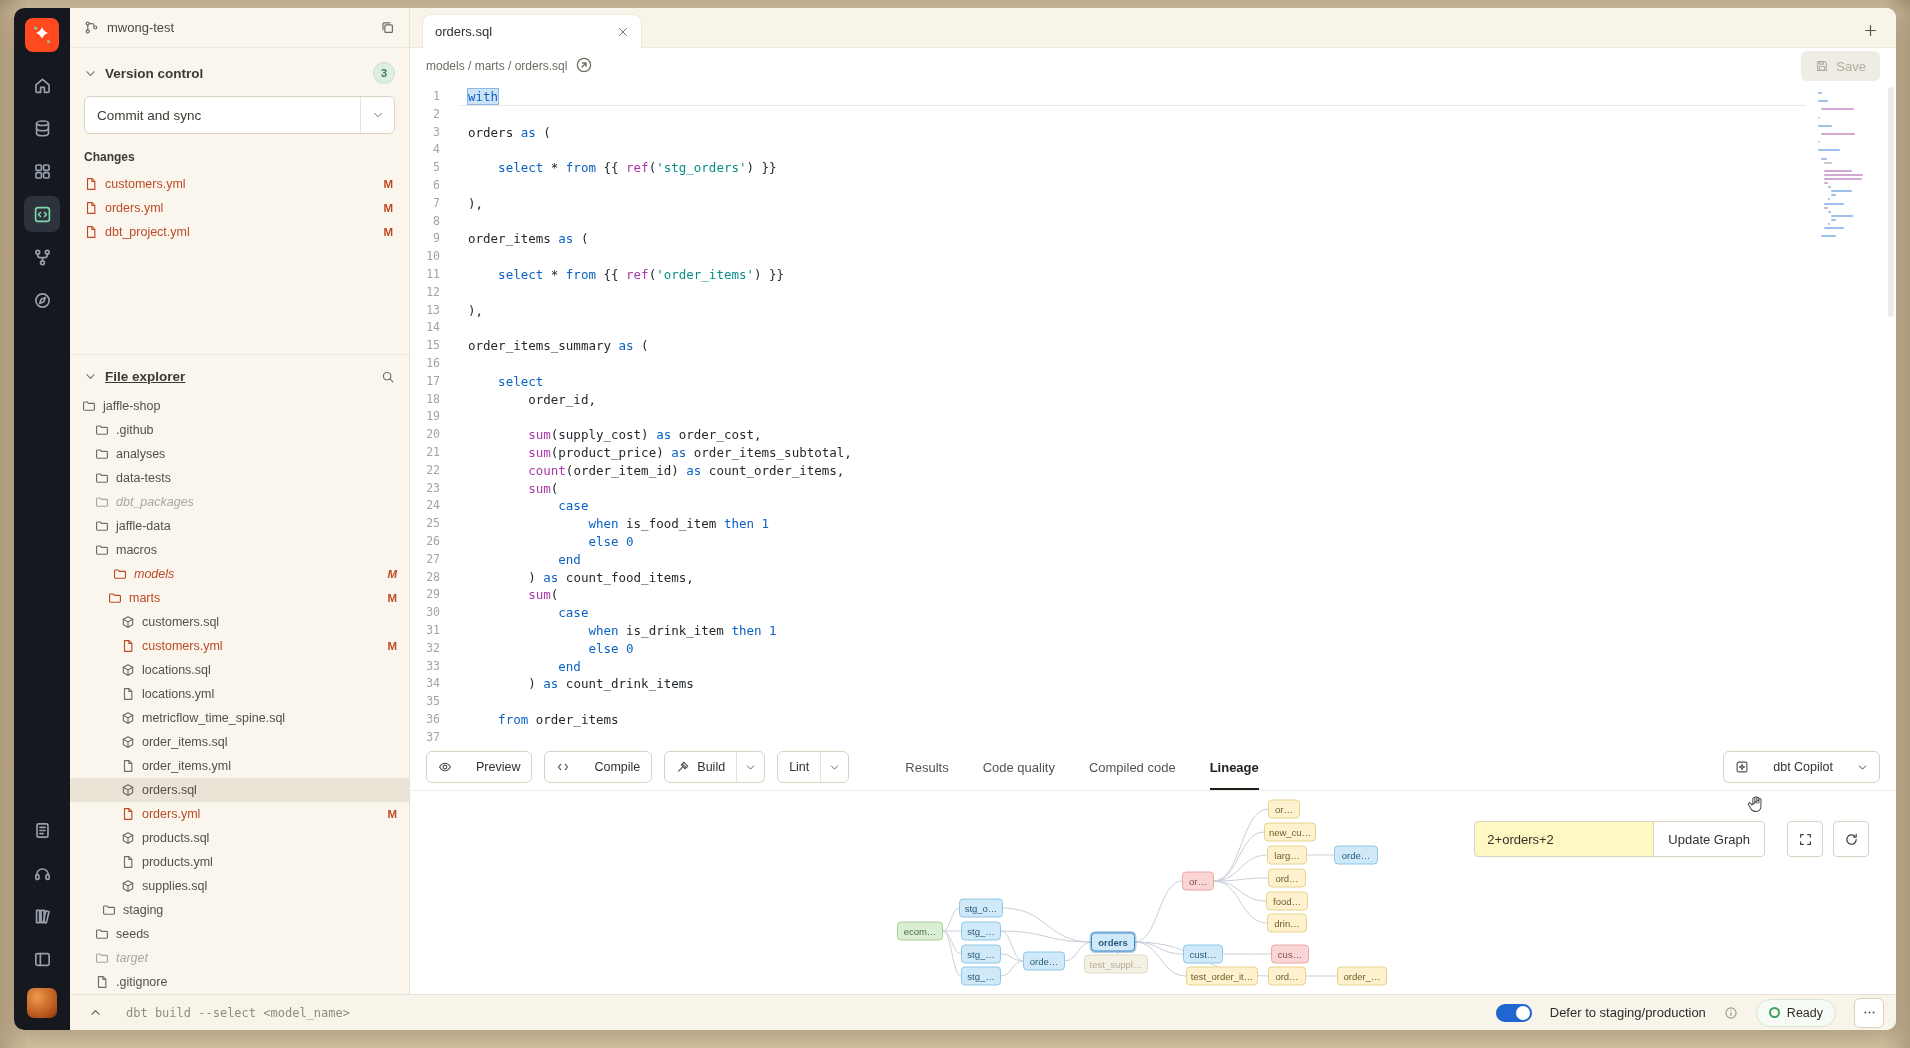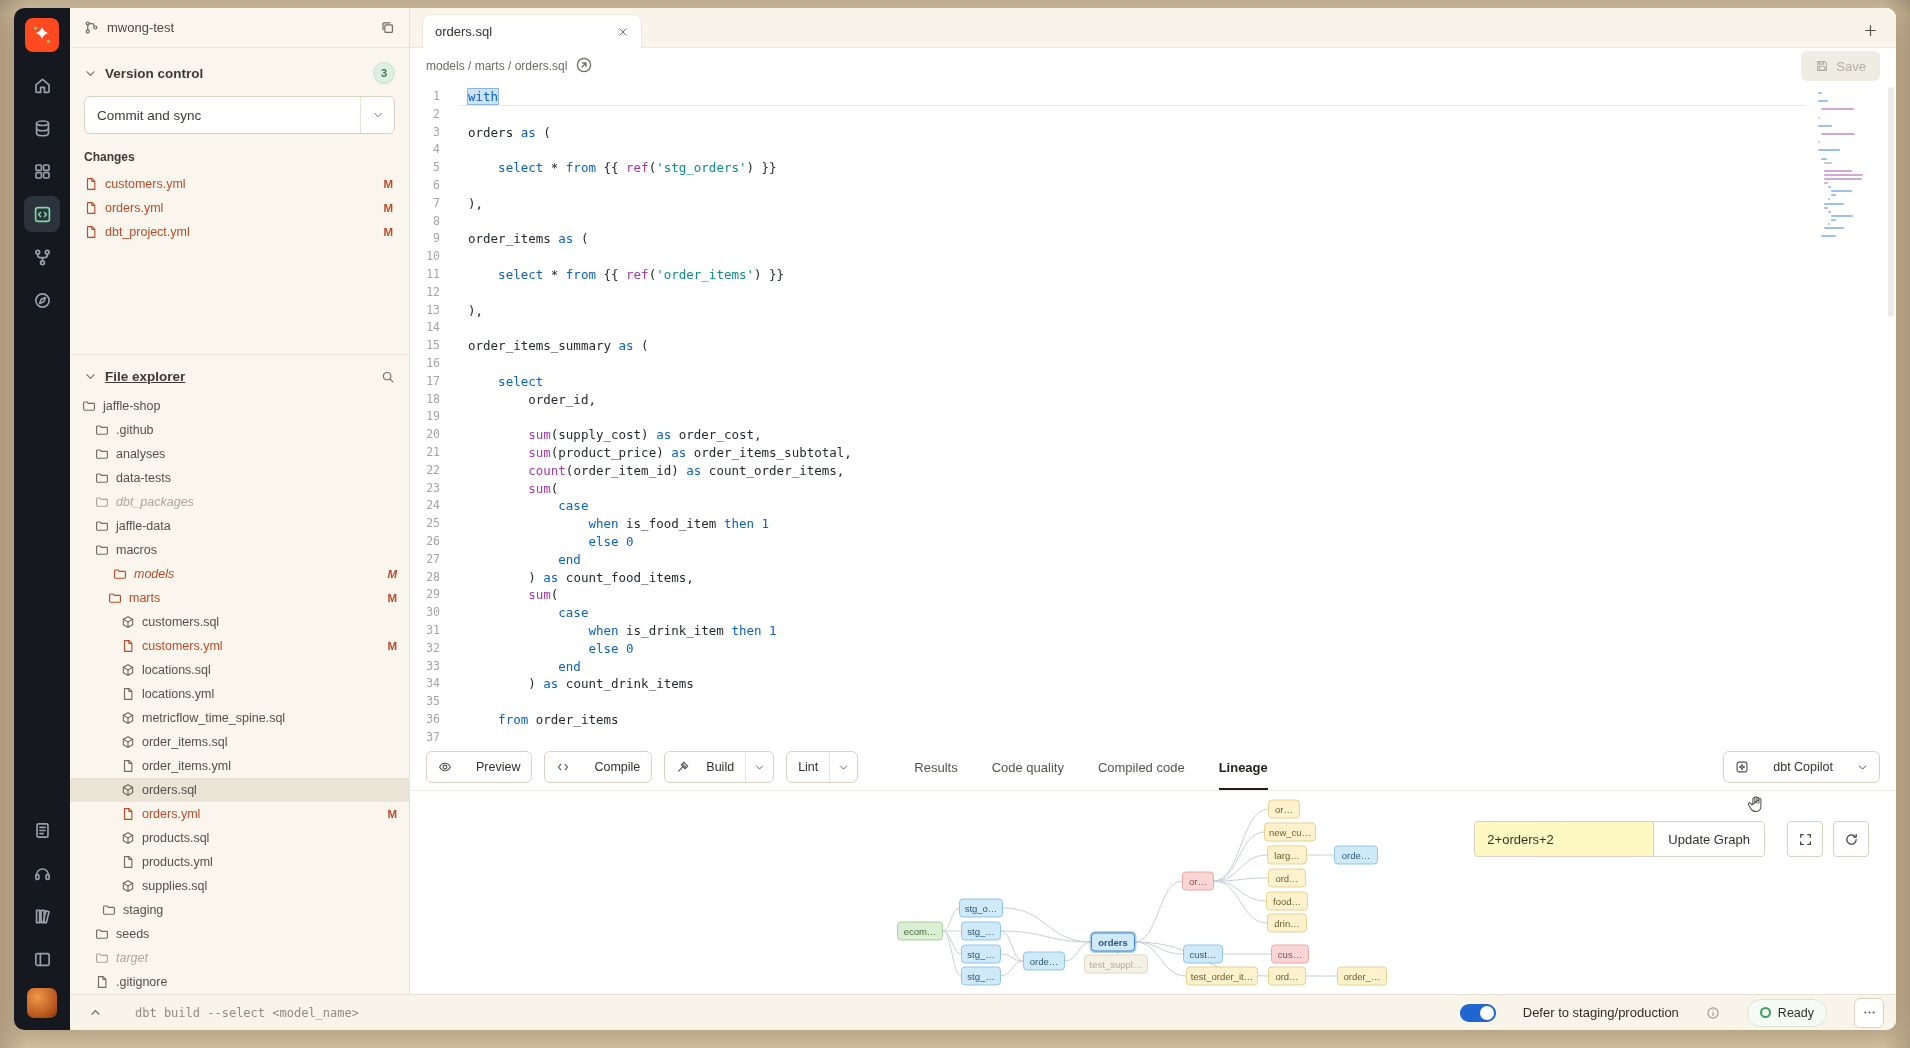--- a/index.html
+++ b/index.html
@@ -99,21 +99,21 @@
   .mm-kw { background:#9dbfe8; }
   .mm-fn { background:#d2a8d2; }
   .scroll-track { position:absolute; top:0; right:0; bottom:0; width:10px; }
   .scroll-thumb { position:absolute; top:3px; right:2px; width:6px; height:230px; background:#ecebe7; border-radius:3px; }
 
   
   .toolbar { height:46px; flex:none; display:flex; align-items:center; padding:0 16px; gap:12px; }
   .tbtn { height:32px; display:flex; align-items:center; gap:24px; padding:0 11px; background:#fff; border:1px solid #d9d2c2; border-radius:6px; font-size:12.5px; color:#33312b; cursor:pointer; }
   .tbtn .ic, .split-btn .ic { width:14px; height:14px; color:#55534b; }
   .split-btn { display:flex; height:32px; border:1px solid #d9d2c2; border-radius:6px; overflow:hidden; background:#fff; align-items:stretch; cursor:pointer; }
-  .split-main { display:flex; align-items:center; gap:16px; padding:0 11px; font-size:12.5px; color:#33312b; }
+  .split-main { display:flex; align-items:center; gap:7px; padding:0 11px; font-size:12.5px; color:#33312b; }
   .split-chev { width:28px; display:flex; align-items:center; justify-content:center; border-left:1px solid #e9e3d4; color:#55534b; }
   .split-chev svg, .tbtn .chev svg { width:11px; height:11px; }
   .ptabs { align-self:stretch; display:flex; gap:34px; margin-left:44px; }
   .t-tab { display:flex; align-items:center; border-bottom:2px solid transparent; padding-top:2px; color:#55534b; font-size:13px; cursor:pointer; }
   .t-tab.active { color:#201f1b; font-weight:700; border-bottom-color:#201f1b; }
   .copilot { margin-left:auto; }
 
   
   .lineage { height:204px; flex:none; position:relative; background:#fff; border-top:1px solid #f0ece1; overflow:hidden; }
   .lin-edges { position:absolute; left:0; top:0; width:1464px; height:204px; stroke:none; }
@@ -129,21 +129,21 @@
   .sel-group { display:flex; height:36px; border:1px solid #d9d2c2; border-radius:4px; background:#fef9c3; overflow:hidden; }
   .sel-input { width:178px; border:none; outline:none; padding:0 12px; font-size:13px; color:#33312b; background:transparent; font-family:"Liberation Sans",sans-serif; }
   .update-btn { display:flex; align-items:center; padding:0 14px; border-left:1px solid #d9d2c2; font-size:13px; color:#33312b; background:#fff; border-top:none; border-bottom:none; border-right:none; cursor:pointer; font-family:"Liberation Sans",sans-serif; }
   .icon-btn { width:36px; height:36px; border:1px solid #d9d2c2; border-radius:4px; background:#fff; display:flex; align-items:center; justify-content:center; color:#44423c; cursor:pointer; }
   .icon-btn svg { width:15px; height:15px; }
   .icon-btn.first { margin-left:22px; }
   .icon-btn + .icon-btn { margin-left:10px; }
   .cursor-hand { position:absolute; left:1336px; top:2px; width:22px; height:22px; }
 
   
-  .statusbar { height:36px; flex:none; background:#f8f4ea; border-top:1px solid #e8e2d4; display:flex; align-items:center; padding:0 12px; gap:27px; }
+  .statusbar { height:36px; flex:none; background:#f8f4ea; border-top:1px solid #e8e2d4; display:flex; align-items:center; padding:0 12px; gap:18px; }
   .sb-collapse { width:26px; height:26px; display:flex; align-items:center; justify-content:center; color:#55534b; cursor:pointer; }
   .sb-collapse svg { width:13px; height:13px; }
   .sb-cmd { font-family:"DejaVu Sans Mono","Liberation Mono",monospace; font-size:12px; color:#8f8c82; }
   .sb-grow { flex:1; }
   .toggle { width:36px; height:18px; border-radius:10px; background:#1f66d0; position:relative; cursor:pointer; flex:none; }
   .toggle .knob { position:absolute; top:2px; right:2px; width:14px; height:14px; border-radius:50%; background:#fff; }
   .defer-label { font-size:13px; color:#2f2d28; }
   .info-ic { width:14px; height:14px; color:#9c998e; }
   .ready-pill { display:flex; align-items:center; gap:7px; height:28px; padding:0 12px; border:1px solid #d7e5d9; background:#f6fbf6; border-radius:14px; font-size:12.5px; color:#2f2d28; cursor:pointer; }
   .ready-dot { width:11px; height:11px; border-radius:50%; border:2.5px solid #3da05f; flex:none; }

